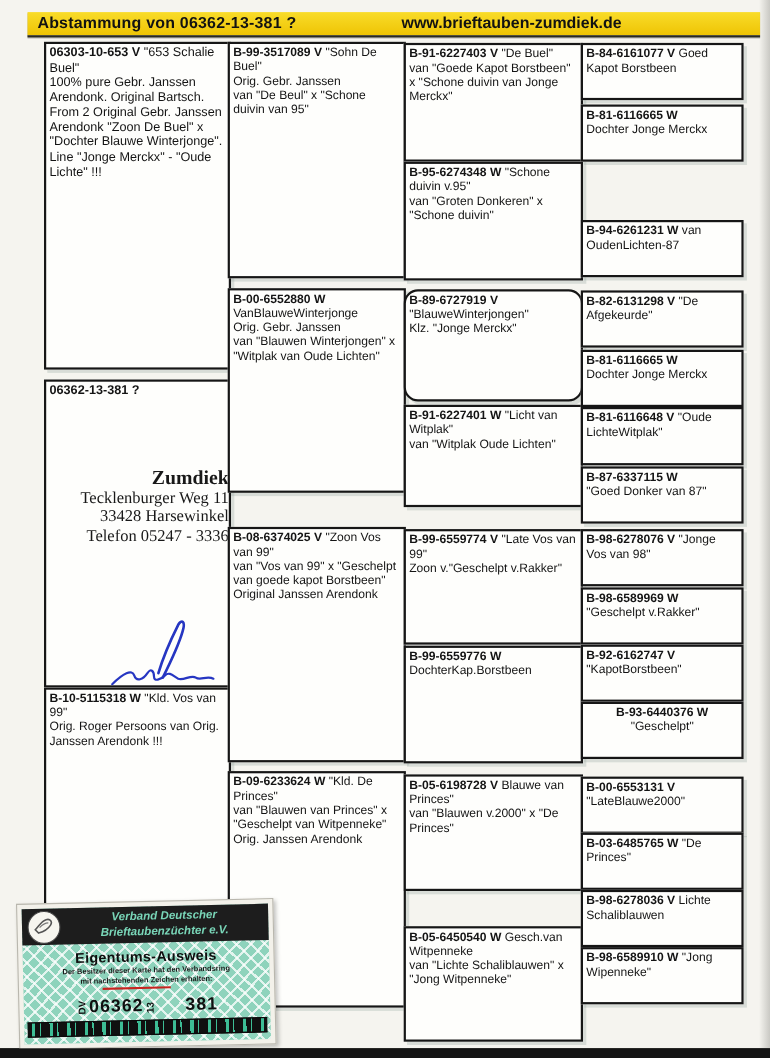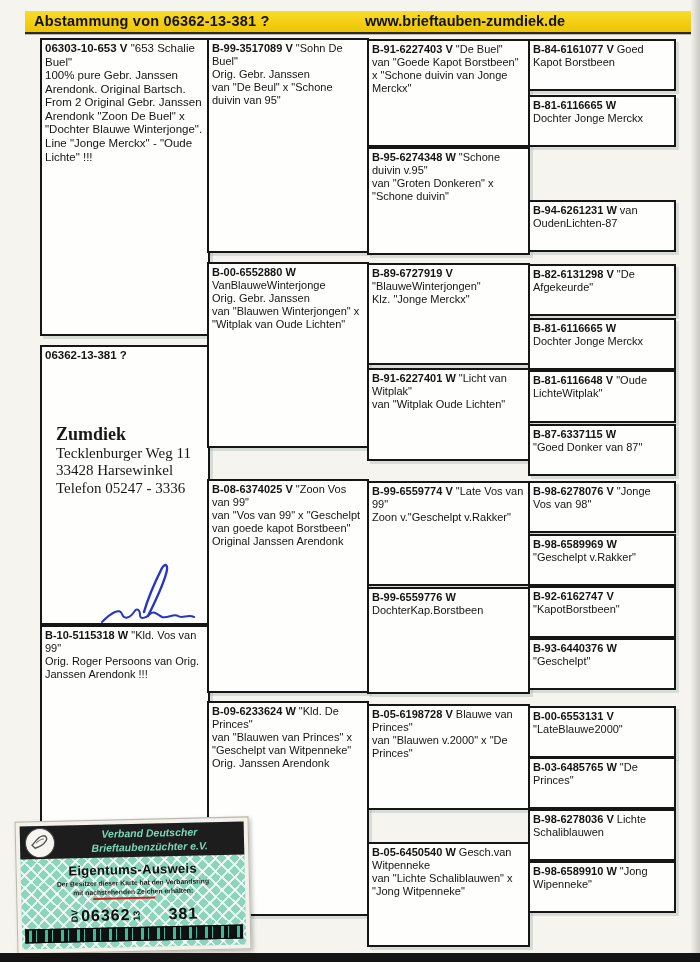--- a/index.html
+++ b/index.html
@@ -34,22 +34,22 @@
   }
   .pbox{
     position:absolute;background:#fefefc;border:2px solid #161616;
     padding:2px 3px;font-size:11px;line-height:1.18;color:#141414;
     box-shadow:3px 3px 0 rgba(150,165,160,.30);
   }
   .ring{font-weight:bold;}
   .ptext{white-space:pre-line;}
   .owner-ring{font-weight:bold;font-size:11.5px;}
   .owner-address{
-    position:absolute;left:0;top:78px;width:100%;text-align:left;
-    font-family:"Liberation Serif",serif;color:#181818;margin-left:14px;
+    position:absolute;left:0;top:78px;width:100%;text-align:right;
+    font-family:"Liberation Serif",serif;color:#181818;
   }
   .owner-name{font-size:18px;font-weight:bold;line-height:1.1;}
   .owner-line{font-size:15px;line-height:1.18;}
   .signature{position:absolute;right:6px;top:212px;width:120px;height:72px;}
   .stamp{
     position:absolute;left:16px;top:819px;width:234px;height:133px;
     background:#f3f1ea;border:1px solid #b9b7ae;padding:4px;
     transform:rotate(-1.3deg);box-shadow:2px 2px 4px rgba(0,0,0,.25);
     box-sizing:border-box;
   }
@@ -153,21 +153,21 @@
   </div>
 
   <div class="pbox" style="left:367px;top:39px;width:153px;height:100px;">
     <span class="ring">B-91-6227403 V</span> <span class="ptext">"De Buel"
 van "Goede Kapot Borstbeen" x "Schone duivin van Jonge Merckx"</span>
   </div>
   <div class="pbox" style="left:367px;top:147px;width:153px;height:100px;">
     <span class="ring">B-95-6274348 W</span> <span class="ptext">"Schone duivin v.95"
 van "Groten Donkeren" x "Schone duivin"</span>
   </div>
-  <div class="pbox" style="left:367px;top:263px;width:153px;height:94px;">
+  <div class="pbox" style="left:367px;top:263px;width:153px;height:94px;border-radius:13px;">
     <span class="ring">B-89-6727919 V</span> <span class="ptext">
 "BlauweWinterjongen"
 Klz. "Jonge Merckx"</span>
   </div>
   <div class="pbox" style="left:367px;top:368px;width:153px;height:85px;">
     <span class="ring">B-91-6227401 W</span> <span class="ptext">"Licht van Witplak"
 van "Witplak Oude Lichten"</span>
   </div>
   <div class="pbox" style="left:367px;top:481px;width:153px;height:97px;">
     <span class="ring">B-99-6559774 V</span> <span class="ptext">"Late Vos van 99"
@@ -214,21 +214,21 @@
     <span class="ring">B-98-6278076 V</span> <span class="ptext">"Jonge Vos van 98"</span>
   </div>
   <div class="pbox" style="left:528px;top:534px;width:138px;height:44px;">
     <span class="ring">B-98-6589969 W</span> <span class="ptext">
 "Geschelpt v.Rakker"</span>
   </div>
   <div class="pbox" style="left:528px;top:586px;width:138px;height:44px;">
     <span class="ring">B-92-6162747 V</span> <span class="ptext">
 "KapotBorstbeen"</span>
   </div>
-  <div class="pbox" style="left:528px;top:638px;width:138px;height:44px;">
+  <div class="pbox" style="left:528px;top:638px;width:138px;height:44px;text-align:center;">
     <span class="ring">B-93-6440376 W</span> <span class="ptext">
 "Geschelpt"</span>
   </div>
   <div class="pbox" style="left:528px;top:706px;width:138px;height:44px;">
     <span class="ring">B-00-6553131 V</span> <span class="ptext">
 "LateBlauwe2000"</span>
   </div>
   <div class="pbox" style="left:528px;top:757px;width:138px;height:44px;">
     <span class="ring">B-03-6485765 W</span> <span class="ptext">"De Princes"</span>
   </div>

